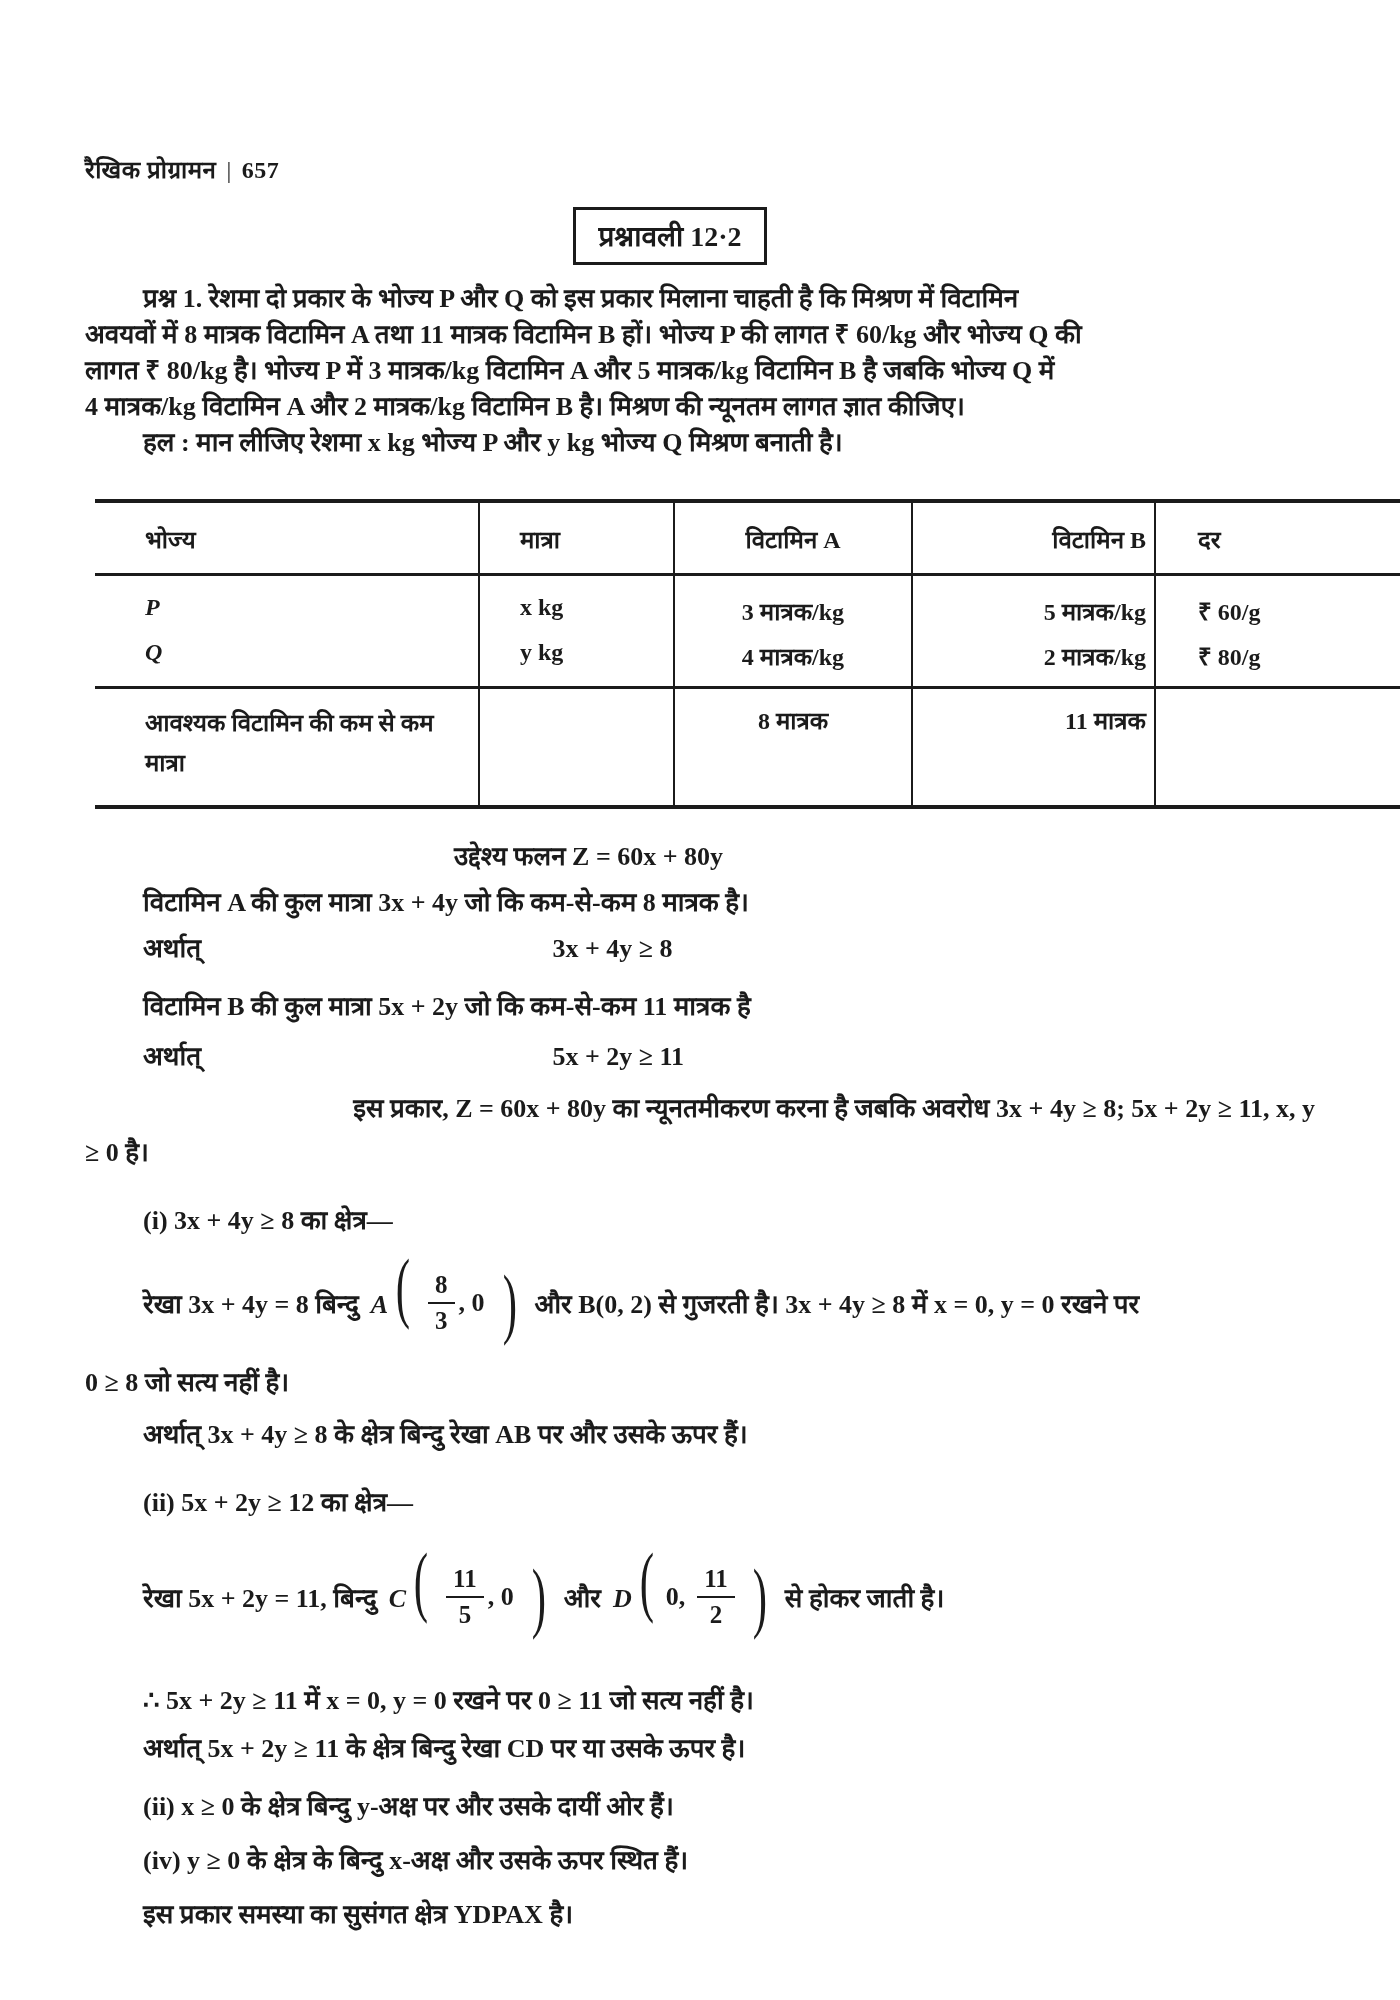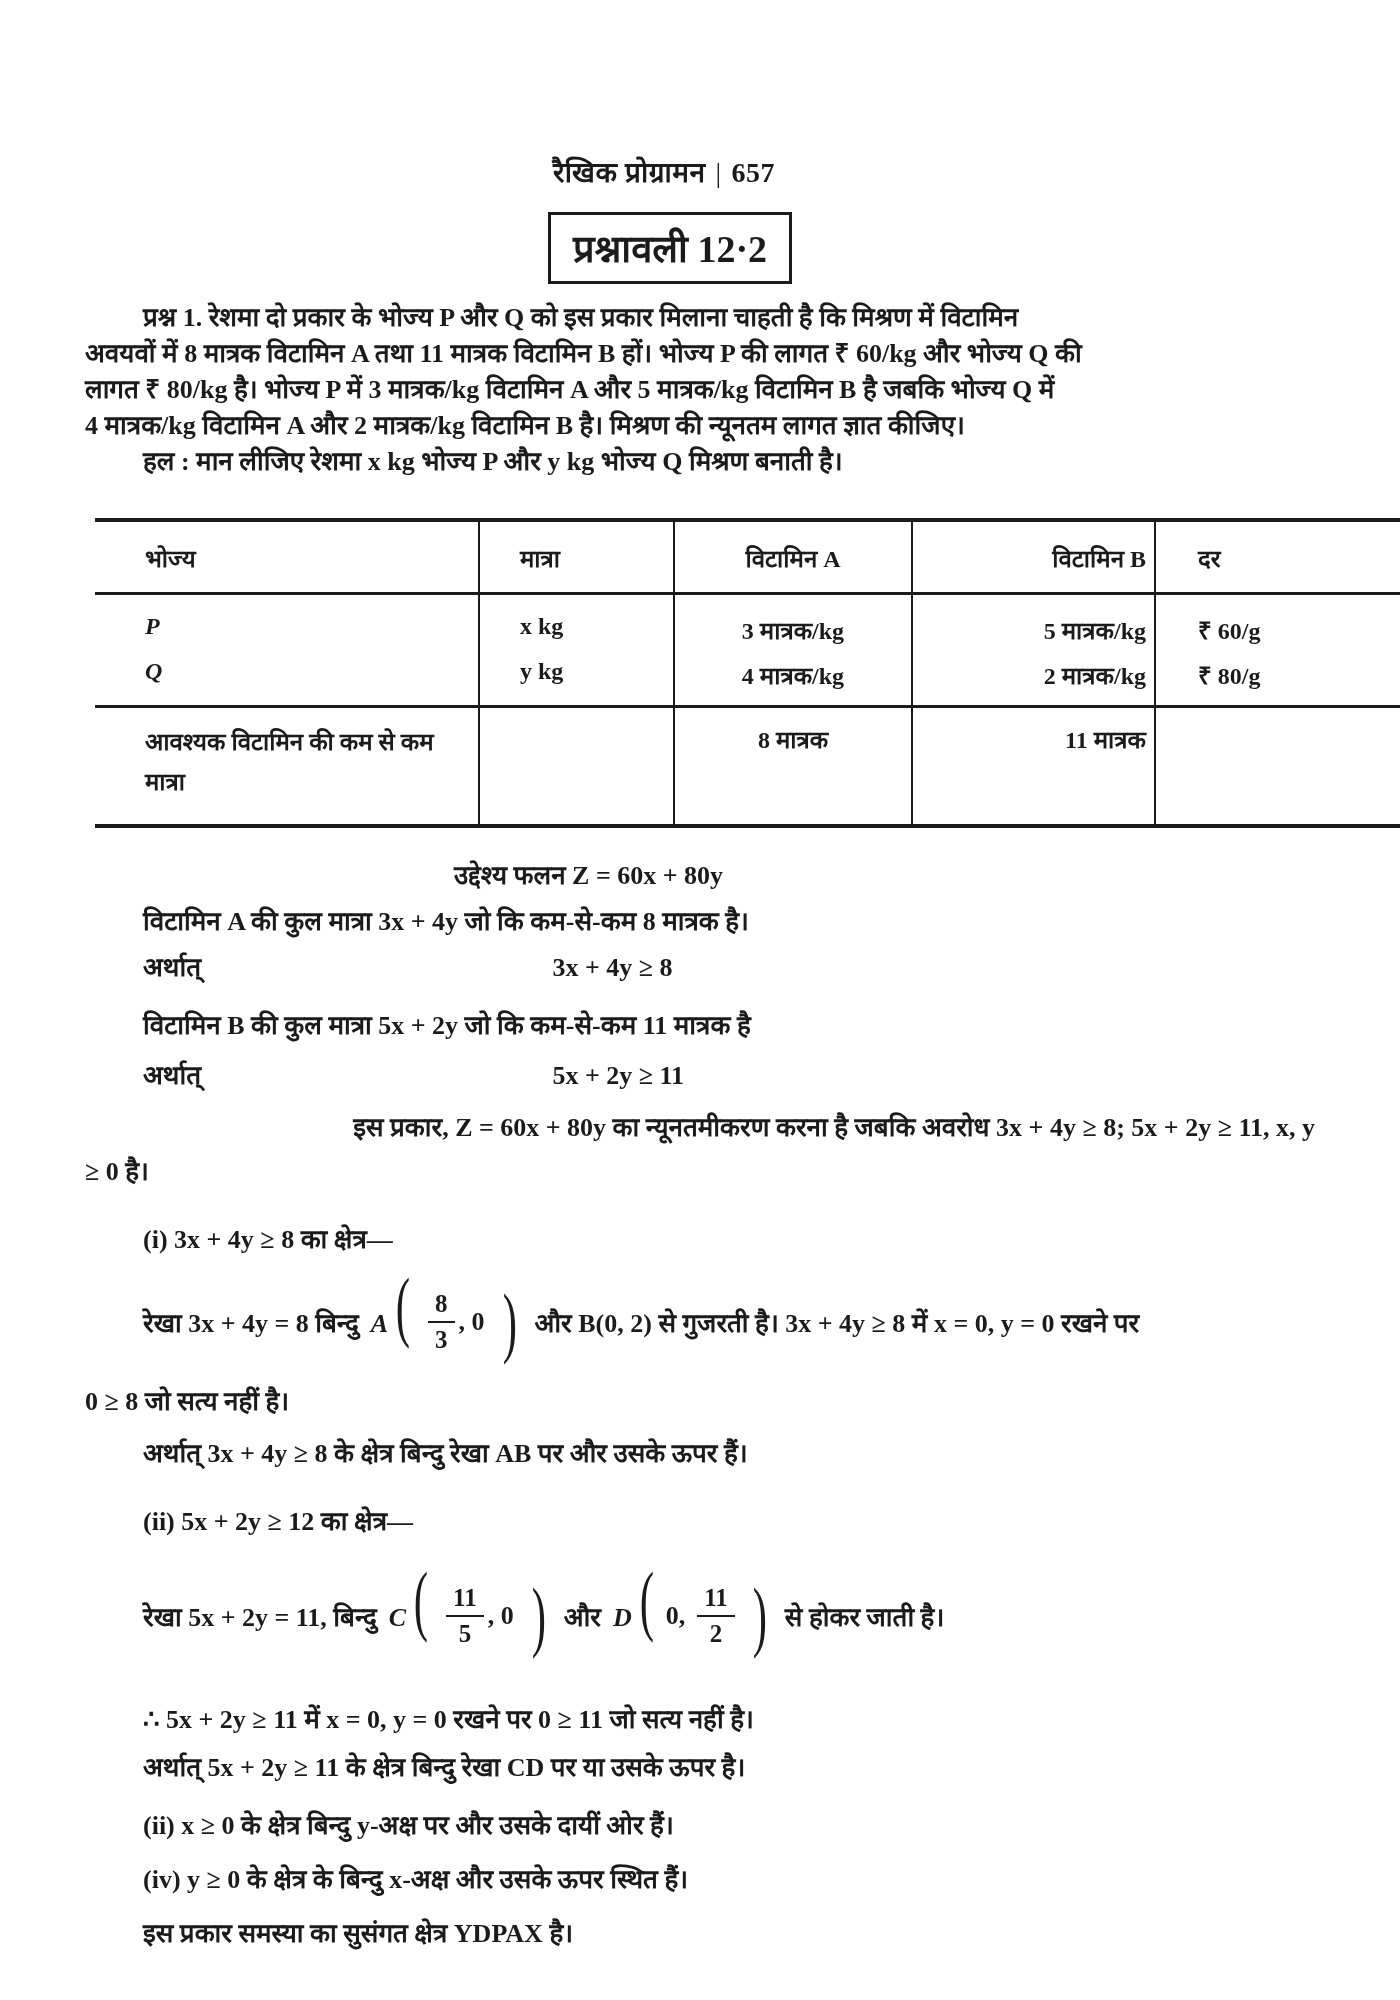--- a/index.html
+++ b/index.html
@@ -12,36 +12,36 @@
     font-family:"Liberation Serif", serif;
     font-size:26px;
     overflow:hidden;
     box-sizing:border-box;
     padding:40px 85px 0 85px;
   }
 
   
   .hdr{
     margin-top:112px;
-    text-align:center;
-    font-weight:700;
-    font-size:28px;
+    text-align:left;
+    font-weight:700;
+    font-size:24px;
     letter-spacing:.5px;
     padding-right:72px;
   }
   .hdr .sep{font-weight:400;padding:0 10px;}
 
   
   .exbox-wrap{text-align:center;margin-top:22px;margin-right:60px;}
   .exbox{
     display:inline-block;
     border:3px solid #1b1b1b;
     padding:6px 22px 8px 22px;
     font-weight:700;
-    font-size:38px;
+    font-size:28px;
   }
 
   
   .q{margin-top:16px;line-height:36px;font-weight:700;}
   .q .line{white-space:nowrap;}
   .ind{padding-left:58px;}
 
   
   .tbl-wrap{margin-top:38px;margin-left:10px;}
   table{

